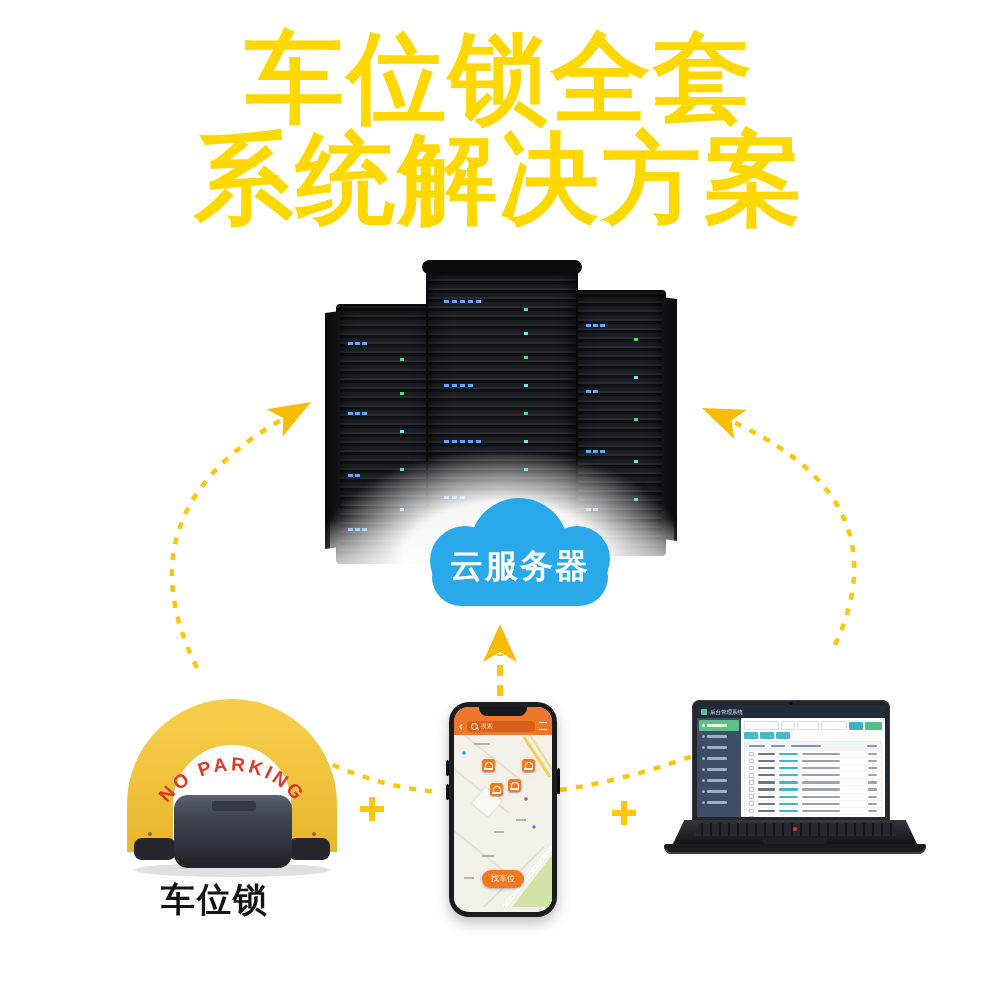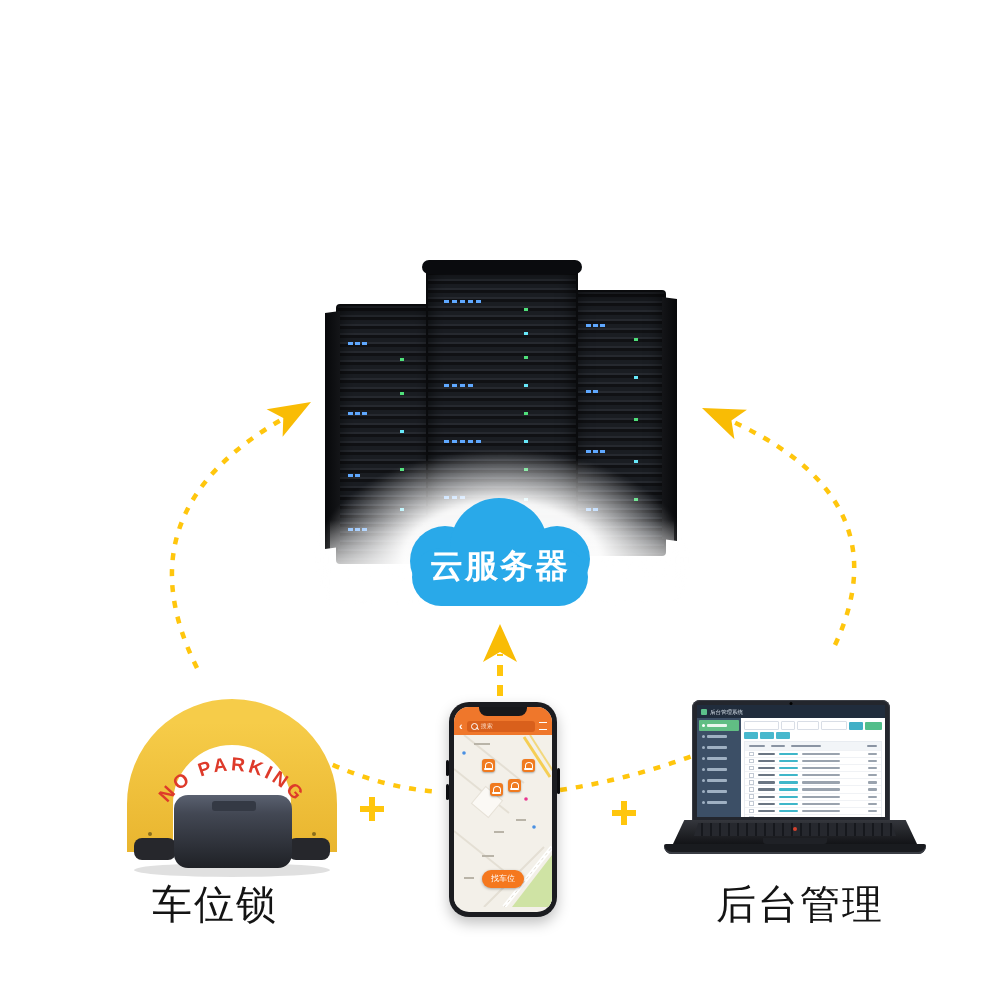--- a/index.html
+++ b/index.html
@@ -48,21 +48,21 @@
      0 184px #5FA8FF,7px 184px #5FA8FF;}
   .rack-r .leds-g{left:60px;top:46px;box-shadow:0 38px #67E8F9,0 80px #4FE07A,0 122px #67E8F9,0 160px #4FE07A;}
   .blue-bar{position:absolute;left:20px;bottom:26px;width:100px;height:8px;background:#2F5FD0;
      border:1px solid #1c3c8e;border-radius:1px;}
   .mist{position:absolute;left:318px;top:452px;width:368px;height:150px;z-index:3;pointer-events:none;
      background:radial-gradient(ellipse at 50% 72%,rgba(255,255,255,.97) 38%,rgba(255,255,255,0) 72%);
      filter:blur(2px);}
   .mist2{position:absolute;left:330px;top:520px;width:344px;height:80px;z-index:3;pointer-events:none;
      background:linear-gradient(180deg,rgba(255,255,255,0),rgba(255,255,255,1) 80%);}
   
-  .cloud{position:absolute;left:408px;top:498px;width:184px;height:118px;z-index:5;}
+  .cloud{position:absolute;left:428px;top:498px;width:184px;height:118px;z-index:5;}
   .cloud .c{position:absolute;background:#29A9E9;border-radius:50%;}
   .c1{left:2px;top:28px;width:70px;height:70px;}
   .c2{left:42px;top:0px;width:98px;height:98px;}
   .c3{left:116px;top:28px;width:66px;height:66px;}
   .cbase{position:absolute;left:4px;top:50px;width:176px;height:58px;background:#29A9E9;border-radius:29px;}
   .cloud-label{position:absolute;left:0;top:46px;width:100%;text-align:center;color:#fff;
      font-size:33px;font-weight:700;letter-spacing:2px;}
   
   .lock{position:absolute;left:118px;top:690px;z-index:5;}
   
@@ -139,31 +139,35 @@
   .keys{position:absolute;left:22px;right:22px;top:3px;height:13px;
      background:repeating-linear-gradient(90deg,#26282e 0 7px,#16181d 7px 9px);
      clip-path:polygon(2% 0,98% 0,100% 100%,0 100%);}
   .tpoint{position:absolute;left:50%;top:7px;transform:translateX(-50%);width:4px;height:4px;
      background:#D5412E;border-radius:50%;z-index:2;}
   .pad{position:absolute;left:50%;top:18px;transform:translateX(-50%);width:64px;height:6px;
      background:#1f2126;border-radius:0 0 3px 3px;}
   .lip{position:absolute;left:-8px;top:148px;width:262px;height:10px;background:#191b1f;
      border-radius:3px 3px 12px 12px;box-shadow:inset 0 -2px 0 #3a3d44;}
   
-  .cap{position:absolute;color:#141414;font-size:40px;font-weight:400;letter-spacing:2px;
+  .cap{position:absolute;color:#141414;font-size:34px;font-weight:700;letter-spacing:2px;
      text-align:center;z-index:6;}
   .cap-lock{left:120px;top:877px;width:190px;}
   .cap-app{left:400px;top:918px;width:200px;}
   .cap-admin{left:700px;top:877px;width:200px;}
 </style>
 </head>
 <body>
 
 <div id="canvas">
 
+  <div class="title">
+    <div class="t1">车位锁全套</div>
+    <div class="t2">系统解决方案</div>
+  </div>
 
   <svg class="connectors" width="1000" height="1000" viewBox="0 0 1000 1000">
     <path class="dash" d="M197 668 Q118 510 288 416"></path>
     <path class="head" d="M0 0 L-42 -16 L-32 0 L-42 16 Z" transform="translate(311,402) rotate(-30)"></path>
     <path class="dash" d="M835 645 Q905 495 720 416"></path>
     <path class="head" d="M0 0 L-42 -16 L-32 0 L-42 16 Z" transform="translate(702,408) rotate(-157)"></path>
     <path class="dash" d="M290 743 Q365 787 440 792"></path>
     <path class="dash" d="M560 790 Q632 779 700 753"></path>
     <path class="dashv" d="M500 696 L500 654"></path>
     <path class="head" d="M0 0 L-38 -17 L-28 0 L-38 17 Z" transform="translate(500,624) rotate(-90)"></path>
@@ -405,15 +409,14 @@
     </div>
     <div class="deck">
       <div class="keys"></div>
       <div class="tpoint"></div>
       <div class="pad"></div>
     </div>
     <div class="lip"></div>
   </div>
 
   <div class="cap cap-lock">车位锁</div>
-  <div class="cap cap-admin">后台管理</div>
 
 </div>
 
 </body></html>

